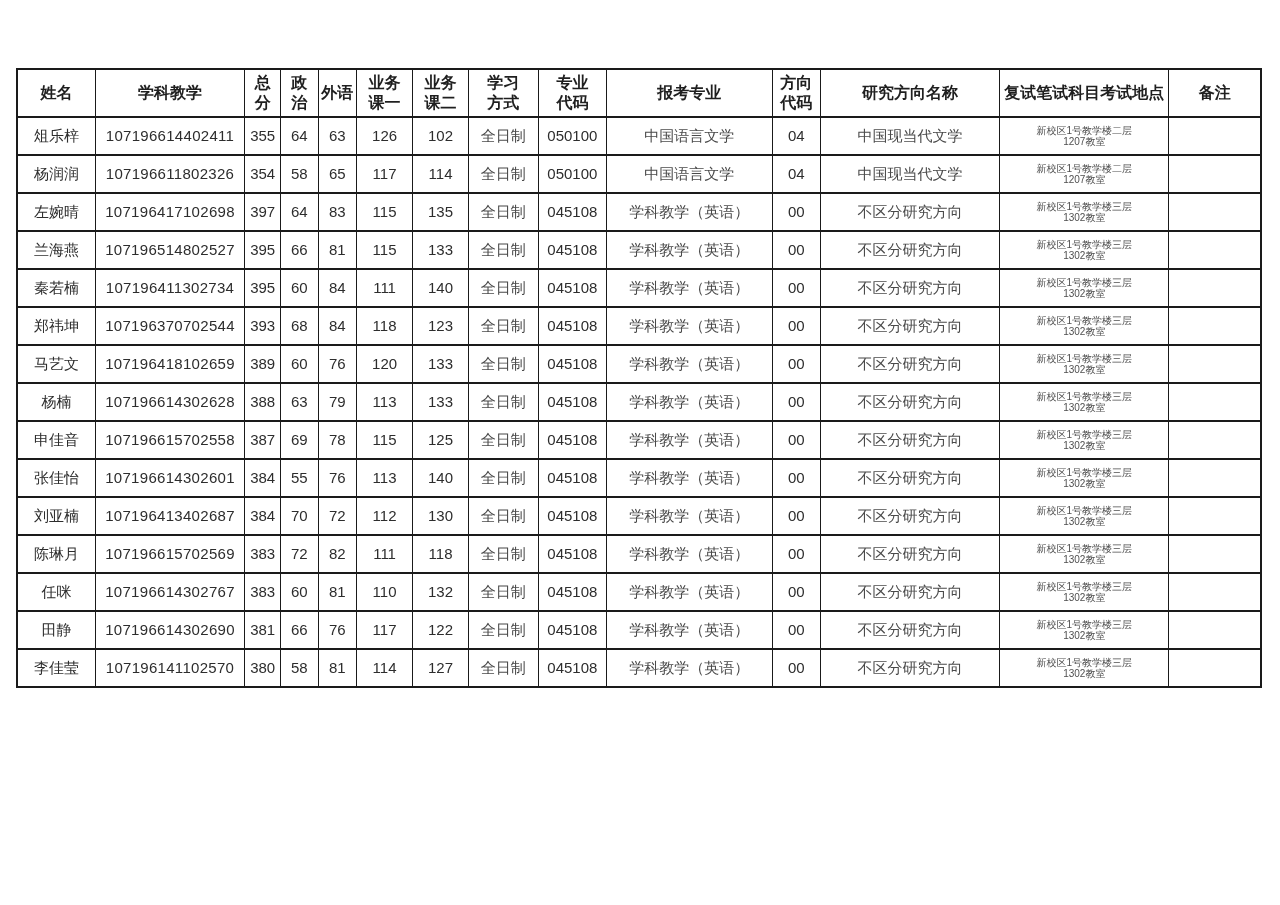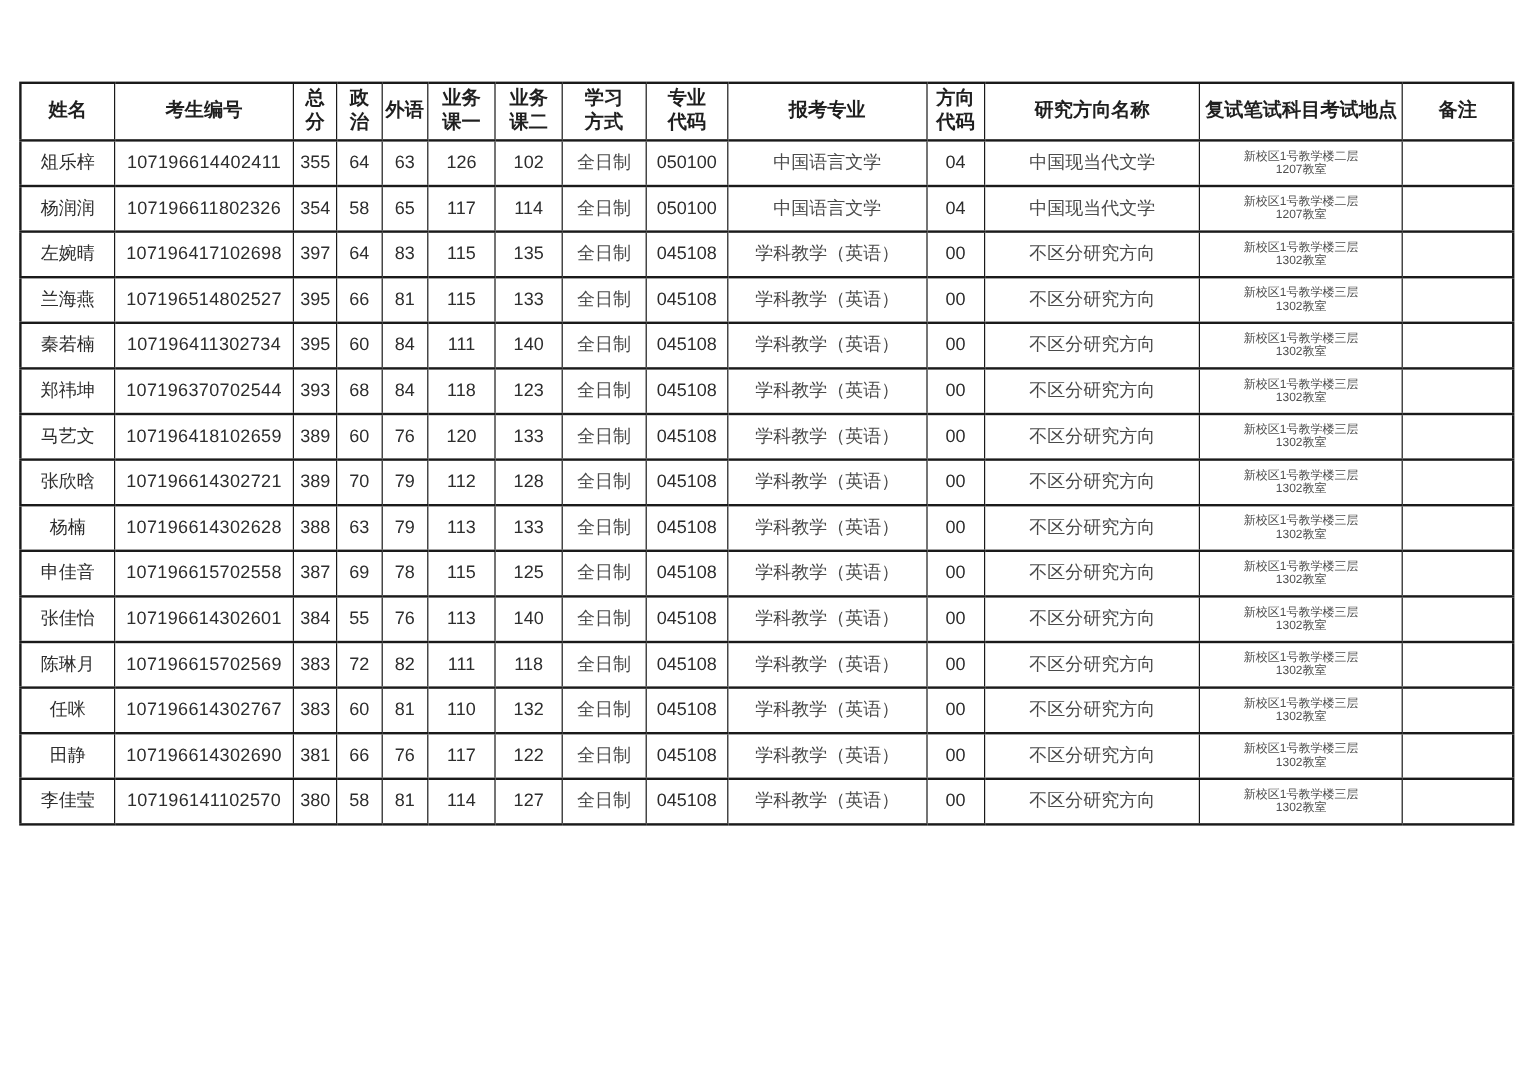--- a/index.html
+++ b/index.html
@@ -99,21 +99,21 @@
       <col class="c8">
         <col class="c9">
         <col class="c10">
         <col class="c11">
       <col class="c12">
         <col class="c13">
     </colgroup>
     <thead>
       <tr>
           <th class="col-0">姓名</th>
-          <th class="col-1">考生编号</th>
+          <th class="col-1">学科教学</th>
           <th class="col-2">总
 分</th>
           <th class="col-3">政
 治</th>
           <th class="col-4">外语</th>
           <th class="col-5">业务
 课一</th>
           <th class="col-6">业务
 课二</th>
           <th class="col-7">学习
@@ -242,37 +242,20 @@
           <td class="col-7">全日制</td>
           <td class="col-8">045108</td>
           <td class="col-9">学科教学（英语）</td>
           <td class="col-10">00</td>
           <td class="col-11">不区分研究方向</td>
           <td class="col-12">新校区1号教学楼三层
 1302教室</td>
           <td class="col-13"></td>
         </tr>
         <tr>
-          <td class="col-0">张欣晗</td>
-          <td class="col-1">107196614302721</td>
-          <td class="col-2">389</td>
-          <td class="col-3">70</td>
-          <td class="col-4">79</td>
-          <td class="col-5">112</td>
-          <td class="col-6">128</td>
-          <td class="col-7">全日制</td>
-          <td class="col-8">045108</td>
-          <td class="col-9">学科教学（英语）</td>
-          <td class="col-10">00</td>
-          <td class="col-11">不区分研究方向</td>
-          <td class="col-12">新校区1号教学楼三层
-1302教室</td>
-          <td class="col-13"></td>
-        </tr>
-        <tr>
           <td class="col-0">杨楠</td>
           <td class="col-1">107196614302628</td>
           <td class="col-2">388</td>
           <td class="col-3">63</td>
           <td class="col-4">79</td>
           <td class="col-5">113</td>
           <td class="col-6">133</td>
           <td class="col-7">全日制</td>
           <td class="col-8">045108</td>
           <td class="col-9">学科教学（英语）</td>
@@ -310,20 +293,37 @@
           <td class="col-7">全日制</td>
           <td class="col-8">045108</td>
           <td class="col-9">学科教学（英语）</td>
           <td class="col-10">00</td>
           <td class="col-11">不区分研究方向</td>
           <td class="col-12">新校区1号教学楼三层
 1302教室</td>
           <td class="col-13"></td>
         </tr>
         <tr>
+          <td class="col-0">刘亚楠</td>
+          <td class="col-1">107196413402687</td>
+          <td class="col-2">384</td>
+          <td class="col-3">70</td>
+          <td class="col-4">72</td>
+          <td class="col-5">112</td>
+          <td class="col-6">130</td>
+          <td class="col-7">全日制</td>
+          <td class="col-8">045108</td>
+          <td class="col-9">学科教学（英语）</td>
+          <td class="col-10">00</td>
+          <td class="col-11">不区分研究方向</td>
+          <td class="col-12">新校区1号教学楼三层
+1302教室</td>
+          <td class="col-13"></td>
+        </tr>
+        <tr>
           <td class="col-0">陈琳月</td>
           <td class="col-1">107196615702569</td>
           <td class="col-2">383</td>
           <td class="col-3">72</td>
           <td class="col-4">82</td>
           <td class="col-5">111</td>
           <td class="col-6">118</td>
           <td class="col-7">全日制</td>
           <td class="col-8">045108</td>
           <td class="col-9">学科教学（英语）</td>

